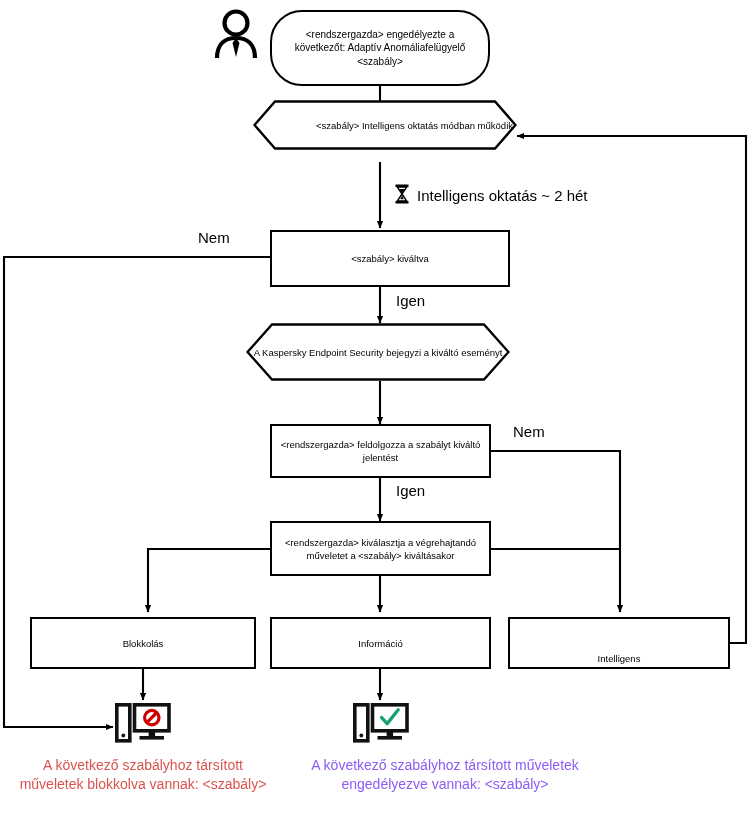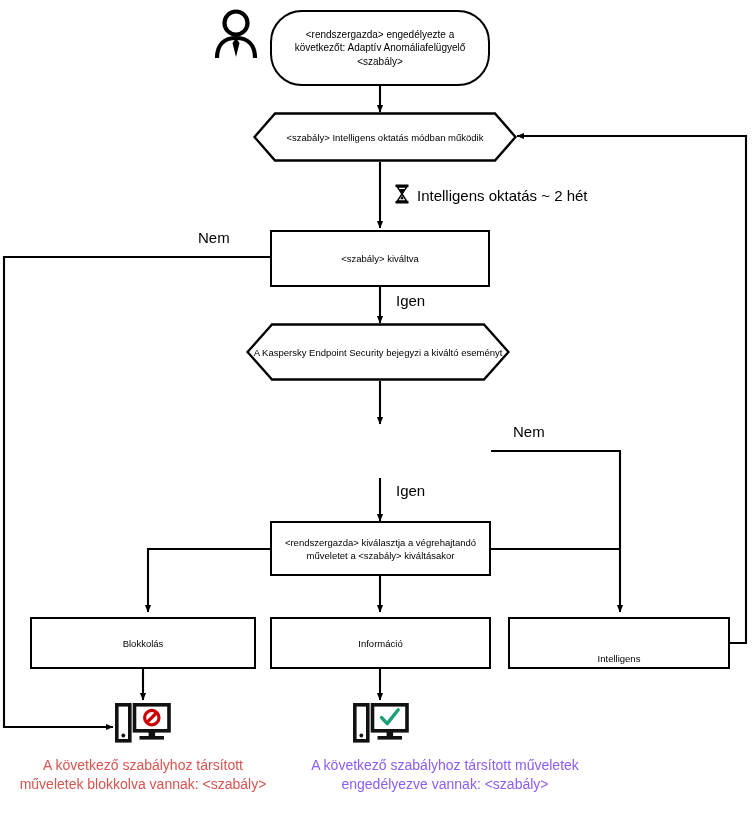--- a/index.html
+++ b/index.html
@@ -137,55 +137,58 @@
       <circle cx="26" cy="15" r="11.5" fill="none" stroke="#000" stroke-width="4.2"></circle>
       <path d="M7,50 C7,36 15,30 26,30 C37,30 45,36 45,50" fill="none" stroke="#000" stroke-width="4.2" stroke-linecap="butt"></path>
       <path d="M26,30 L22.5,35 L26,49 L29.5,35 Z" fill="#000"></path>
     </svg>
   </div>
 
   <div class="node node-rounded" style="left:270px;top:10px;width:220px;height:76px;">
     <span class="lbl">&lt;rendszergazda&gt; engedélyezte a következőt: Adaptív Anomáliafelügyelő &lt;szabály&gt;</span>
   </div>
 
-  <div class="node node-hex" style="left:253px;top:112px;width:264px;height:50px;">
+  <div class="node node-hex" style="left:253px;top:100px;width:264px;height:50px;text-align:right;">
     <svg class="hex-shape" viewBox="0 0 264 50" preserveAspectRatio="none">
       <polygon points="22,1.5 242,1.5 262.5,25 242,48.5 22,48.5 1.5,25" fill="#fff" stroke="#000" stroke-width="2.4" vector-effect="non-scaling-stroke"></polygon>
     </svg>
     <span class="hex-label">&lt;szabály&gt; Intelligens oktatás módban működik</span>
   </div>
 
   <div class="wait-label" style="left:394px;top:184px;">
     <span>
       <svg width="16" height="20" viewBox="0 0 16 20" xmlns="http://www.w3.org/2000/svg">
         <rect x="1.5" y="0.5" width="13" height="2.6" fill="#000"></rect>
         <rect x="1.5" y="16.9" width="13" height="2.6" fill="#000"></rect>
         <path d="M3.4,3.1 L12.6,3.1 L8,10 L12.6,16.9 L3.4,16.9 L8,10 Z" fill="none" stroke="#000" stroke-width="1.5"></path>
         <path d="M5.2,5.0 L10.8,5.0 L8,9.2 Z" fill="#000"></path>
         <path d="M6.3,15.2 L9.7,15.2 L8,11.6 Z" fill="#000"></path>
       </svg>
     </span>
     <span>Intelligens oktatás ~ 2 hét</span>
   </div>
 
-  <div class="node node-box" style="left:270px;top:230px;width:220px;height:57px;">
+  <div class="node node-box" style="left:270px;top:230px;width:240px;height:57px;">
     <span class="lbl">&lt;szabály&gt; kiváltva</span>
   </div>
 
   <div class="edge-label" style="left:198px;top:229px;">Nem</div>
 
   <div class="edge-label" style="left:396px;top:292px;">Igen</div>
 
   <div class="node node-hex" style="left:246px;top:323px;width:264px;height:58px;">
     <svg class="hex-shape" viewBox="0 0 264 58" preserveAspectRatio="none">
       <polygon points="26,1.5 238,1.5 262.5,29 238,56.5 26,56.5 1.5,29" fill="#fff" stroke="#000" stroke-width="2.4" vector-effect="non-scaling-stroke"></polygon>
     </svg>
     <span class="hex-label">A Kaspersky Endpoint Security bejegyzi a kiváltó eseményt</span>
   </div>
 
+  <div class="node node-box" style="left:270px;top:424px;width:221px;height:54px;">
+    <span class="lbl">&lt;rendszergazda&gt;  feldolgozza a szabályt kiváltó jelentést</span>
+  </div>
 
   <div class="edge-label" style="left:513px;top:423px;">Nem</div>
 
   <div class="edge-label" style="left:396px;top:482px;">Igen</div>
 
   <div class="node node-box" style="left:270px;top:521px;width:221px;height:55px;">
     <span class="lbl">&lt;rendszergazda&gt; kiválasztja a végrehajtandó műveletet a &lt;szabály&gt; kiváltásakor</span>
   </div>
 
   <div class="node node-box" style="left:30px;top:617px;width:226px;height:52px;">

